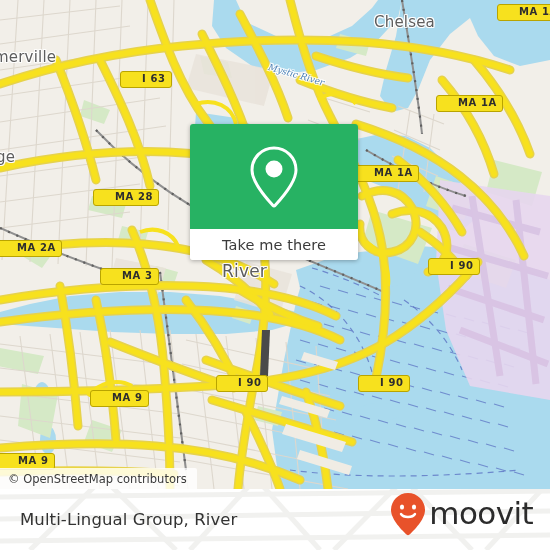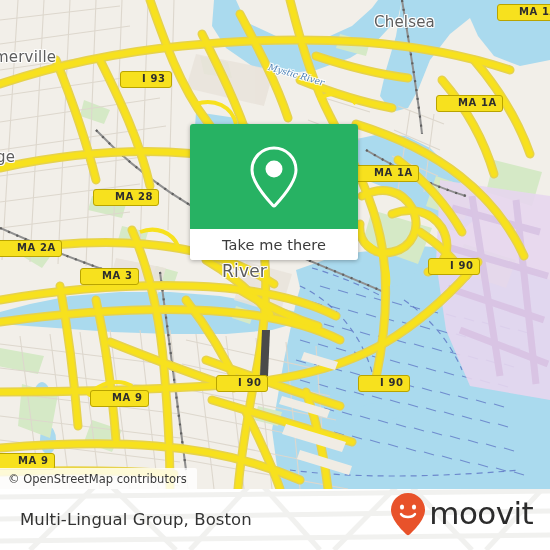--- a/index.html
+++ b/index.html
@@ -401,27 +401,27 @@
       </g>
     </svg>
 
     <div class="map-label city-label" style="left:374px; top:13px;">Chelsea</div>
     <div class="map-label city-label" style="left:-6px; top:48px;">merville</div>
     <div class="map-label city-label" style="left:-4px; top:148px;">ge</div>
     <div class="map-label city-label" style="left:222px; top:261px; font-size:17px;">River</div>
 
     <div class="map-label water-label" style="left:270px; top:62px; transform:rotate(16deg); transform-origin:0 0;">Mystic River</div>
 
-    <div class="shield" style="left:120px; top:71px;">I 93</div>
+    <div class="shield" style="left:120px; top:71px;">I 63</div>
     <div class="shield" style="left:497px; top:4px;">MA 1A</div>
     <div class="shield" style="left:436px; top:95px;">MA 1A</div>
     <div class="shield" style="left:93px;  top:161px;margin-top:28px;">MA 28</div>
     <div class="shield" style="left:352px; top:165px;">MA 1A</div>
     <div class="shield" style="left:-5px;  top:240px;">MA 2A</div>
-    <div class="shield" style="left:80px;  top:268px;">MA 3</div>
+    <div class="shield" style="left:100px;  top:268px;">MA 3</div>
     <div class="shield" style="left:428px; top:258px;">I 90</div>
     <div class="shield" style="left:90px;  top:390px;">MA 9</div>
     <div class="shield" style="left:216px; top:375px;">I 90</div>
     <div class="shield" style="left:358px; top:375px;">I 90</div>
     <div class="shield" style="left:-4px;  top:453px;">MA 9</div>
 
     <div id="attribution">
       <span id="attribution-text">© OpenStreetMap contributors</span>
     </div>
 
@@ -449,21 +449,21 @@
         <path d="M262,-4 L320,61"></path>
         <path d="M334,61 L398,-4"></path>
         <path d="M410,-4 L472,61"></path>
         <path d="M486,61 L546,-4"></path>
         <path d="M0,30 L550,22"></path>
         <path d="M0,52 L550,46"></path>
         <path d="M0,8 L550,2"></path>
       </g>
     </svg>
 
-    <div id="footer-title">Multi-Lingual Group, Boston</div>
+    <div id="footer-title">Multi-Lingual Group, River</div>
 
     <div id="brand">
       <svg width="36" height="44" viewBox="0 0 36 44">
         <path d="M18 1 C8.6 1 1 8.6 1 18 C1 27.5 12.4 38.8 16.8 42.7
                  C17.5 43.3 18.5 43.3 19.2 42.7 C23.6 38.8 35 27.5 35 18
                  C35 8.6 27.4 1 18 1 Z" fill="#e8522a"></path>
         <ellipse cx="12" cy="15" rx="2.1" ry="2.6" fill="#ffffff"></ellipse>
         <ellipse cx="24" cy="15" rx="2.1" ry="2.6" fill="#ffffff"></ellipse>
         <path d="M11 22 C13.5 26 22.5 26 25 22" fill="none" stroke="#ffffff" stroke-width="2.4" stroke-linecap="round"></path>
       </svg>

